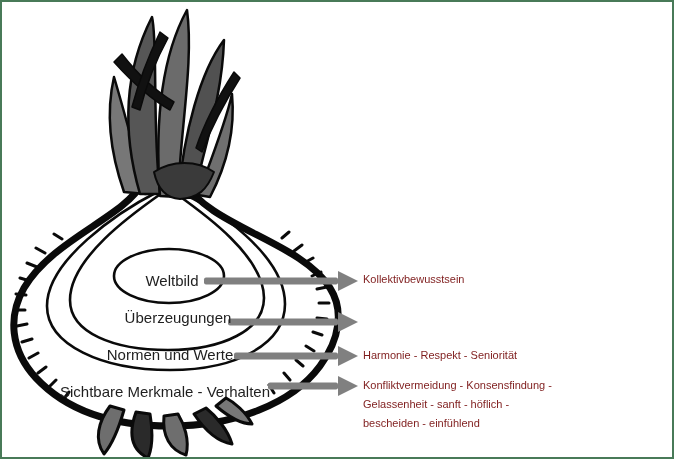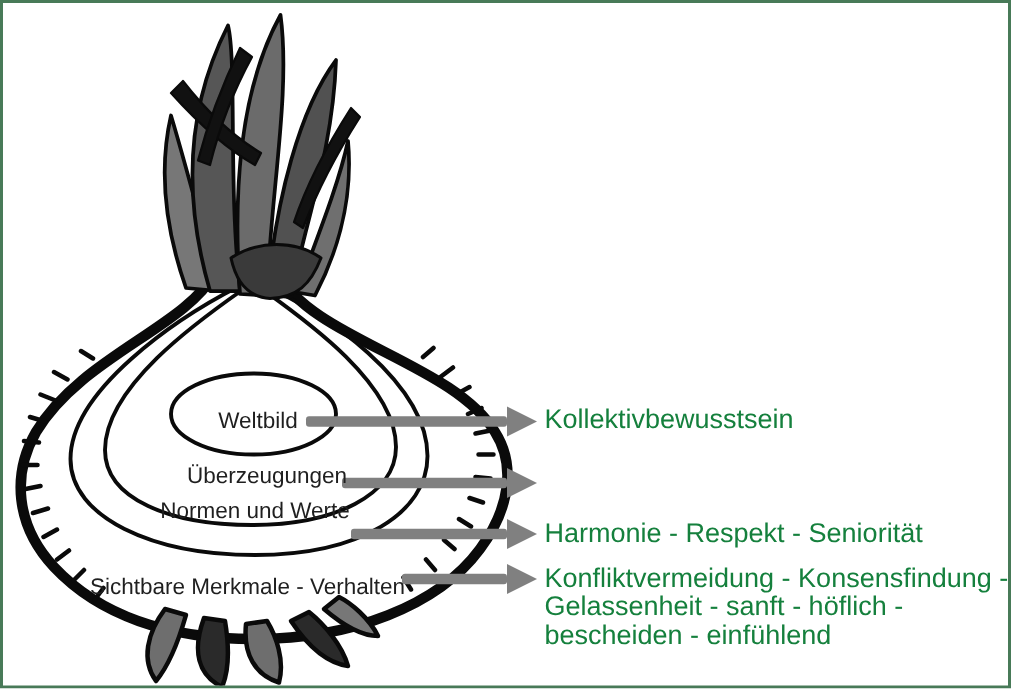--- a/index.html
+++ b/index.html
@@ -17,22 +17,22 @@
     position:absolute;
     font-size:15px;
     color:#1f1f1f;
     white-space:nowrap;
     line-height:16px;
     z-index:2;
   }
   .lbl.centered{transform:translateX(-50%);text-align:center;}
   .rlbl{
     position:absolute;
-    font-size:18px;
-    color:#15803d;
+    font-size:11px;
+    color:#7f1d1d;
     white-space:nowrap;
     line-height:19px;
     z-index:2;
   }
 </style>
 </head>
 <body>
 
 <div class="stage">
 
@@ -97,21 +97,21 @@
       </g>
     </g>
   </svg>
 
   <div class="lbl centered" style="left:170px;top:271px;">Weltbild</div>
 
   <div class="lbl centered" style="left:176px;top:308px;">
     <div>Überzeugungen</div>
   </div>
 
-  <div class="lbl centered" style="left:168px;top:331px;">Normen und Werte</div>
+  <div class="lbl centered" style="left:168px;top:345px;">Normen und Werte</div>
 
   <div class="lbl centered" style="left:163px;top:382px;">Sichtbare Merkmale - Verhalten</div>
 
   <div class="rlbl" style="left:361px;top:268px;">Kollektivbewusstsein</div>
 
 
   <div class="rlbl" style="left:361px;top:374px;">
     <div>Konfliktvermeidung - Konsensfindung -</div>
     <div>Gelassenheit - sanft - höflich -</div>
     <div>bescheiden - einfühlend</div>

